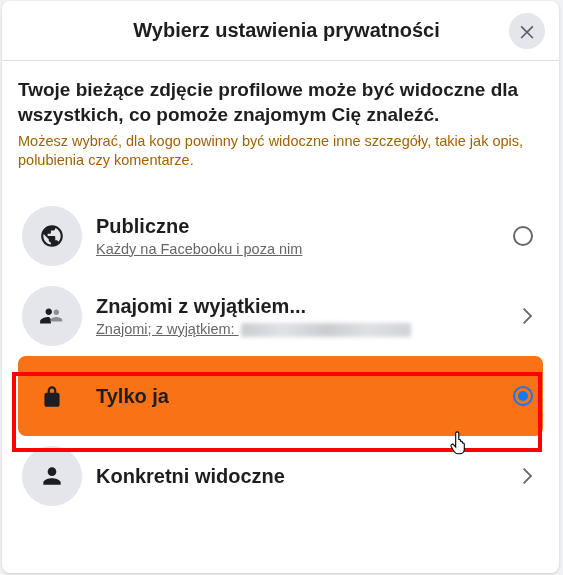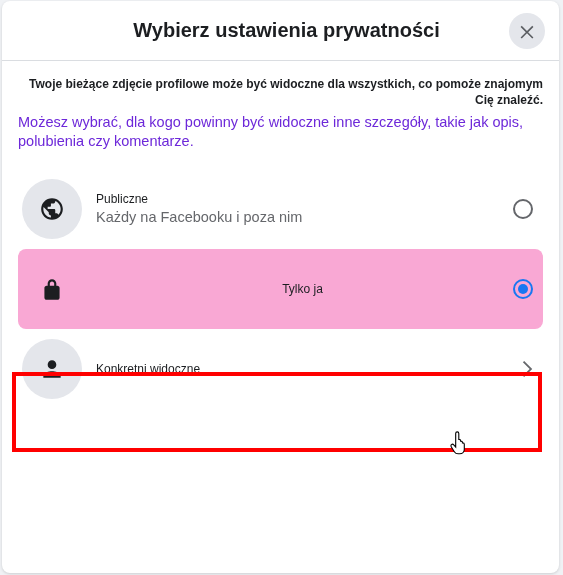--- a/index.html
+++ b/index.html
@@ -49,72 +49,71 @@
     cursor: pointer;
     border: none;
   }
   .close-btn svg { width: 20px; height: 20px; fill: #5a5d61; }
   .scroll-area {
     height: calc(100% - 60px);
     overflow-y: auto;
     padding: 16px 16px 0 16px;
   }
   .intro-bold {
-    font-size: 12px;
+    font-size: 19px;
     font-weight: 600;
     color: #1c1e21;
     line-height: 1.33;
     margin-bottom: 4px;
-    text-align: right;
   }
   .intro-sub {
     font-size: 14.5px;
-    color: #6d28d9;
+    color: #a16207;
     line-height: 1.33;
-    margin-bottom: 18px;
+    margin-bottom: 26px;
   }
   .option {
     display: flex;
     align-items: center;
     padding: 10px 6px 10px 4px;
     border-radius: 8px;
     cursor: pointer;
     position: relative;
     min-height: 68px;
   }
   .option.selected {
-    background: #f9a8d4;
-    text-align: center;
+    background: #f97316;
   }
   .icon-wrap {
     width: 60px; height: 60px;
     border-radius: 50%;
     background: #e4e6eb;
     display: flex;
     align-items: center;
     justify-content: center;
     margin-right: 14px;
     flex-shrink: 0;
   }
   .icon-wrap svg { width: 26px; height: 26px; fill: #1c1e21; }
   .texts {
     flex: 1;
     min-width: 0;
   }
   .opt-title {
-    font-size: 12px;
-    font-weight: 400;
+    font-size: 20px;
+    font-weight: 700;
     color: #1c1e21;
     line-height: 1.25;
   }
   .opt-sub {
     font-size: 14.5px;
     color: #65676b;
     line-height: 1.3;
     margin-top: 1px;
+    text-decoration: underline;
   }
   .opt-sub .blurred {
     display: inline-block;
     width: 170px; height: 14px;
     background: linear-gradient(90deg,#c9cdd1,#dfe2e6,#c9cdd1,#dde0e4,#cfd3d7);
     filter: blur(2px);
     vertical-align: middle;
     border-radius: 2px;
     margin-left: 2px;
   }
@@ -188,20 +187,37 @@
       <div class="texts">
         <div class="opt-title">Publiczne</div>
         <div class="opt-sub">Każdy na Facebooku i poza nim</div>
       </div>
       <div class="right-ctrl">
         <div class="radio"></div>
       </div>
     </div>
 
 
+    <div class="option">
+      <div class="icon-wrap">
+        <svg viewBox="0 0 24 24">
+            <path d="M9 11c1.66 0 3-1.34 3-3S10.66 5 9 5 6 6.34 6 8s1.34 3 3 3zm0 2c-2.67 0-8 1.34-8 4v2h10v-2c0-.53.2-1.03.52-1.5C10.36 14.5 9.7 13 9 13z" fill="#1c1e21"></path>
+            <path d="M16 11c1.38 0 2.5-1.12 2.5-2.5S17.38 6 16 6s-2.5 1.12-2.5 2.5S14.62 11 16 11zm0 2c-1.83 0-5.5.92-5.5 2.75V17h11v-1.25C21.5 13.92 17.83 13 16 13z" fill="#8a8d91"></path>
+          </svg>
+      </div>
+      <div class="texts">
+        <div class="opt-title">Znajomi z wyjątkiem...</div>
+        <div class="opt-sub"><span>Znajomi; z wyjątkiem: </span><span class="blurred"></span></div>
+      </div>
+      <div class="right-ctrl chevron">
+        <svg viewBox="0 0 24 24">
+            <path d="M8.6 4.6l1.4-1.4 8.8 8.8-8.8 8.8-1.4-1.4 7.4-7.4z"></path>
+          </svg>
+      </div>
+    </div>
 
     <div class="option selected">
       <div class="icon-wrap" style="background:transparent">
         <svg viewBox="0 0 24 24">
             <path d="M17 9h-1V7c0-2.21-1.79-4-4-4S8 4.79 8 7v2H7c-1.1 0-2 .9-2 2v9c0 1.1.9 2 2 2h10c1.1 0 2-.9 2-2v-9c0-1.1-.9-2-2-2zm-7-2c0-1.1.9-2 2-2s2 .9 2 2v2h-4V7z"></path>
           </svg>
       </div>
       <div class="texts">
         <div class="opt-title">Tylko ja</div>
       </div>

